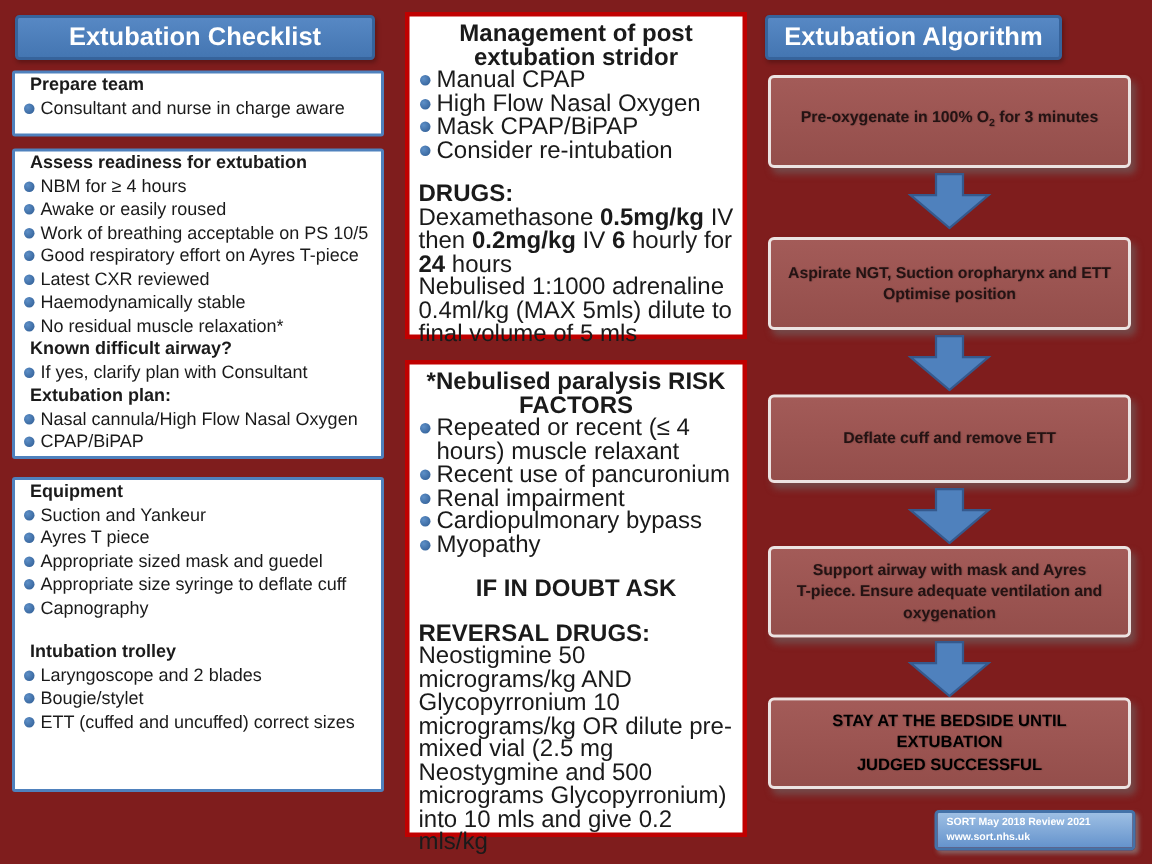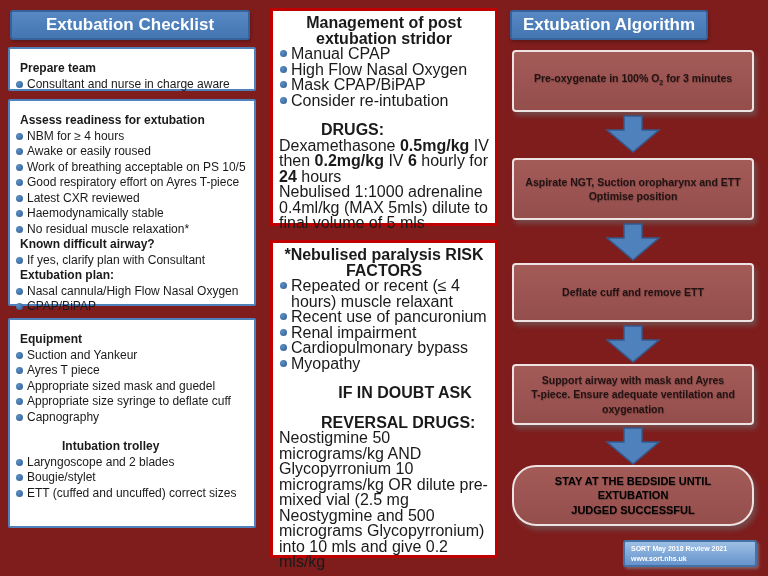--- a/index.html
+++ b/index.html
@@ -8,32 +8,32 @@
 
   
   .hdr{position:absolute;display:flex;align-items:center;justify-content:center;
        background:linear-gradient(180deg,#5788c4 0%,#4476b2 100%);
        border:2px solid #36639b;border-radius:3px;color:#ffffff;
        font-weight:bold;font-size:17px;box-shadow:1px 2px 3px rgba(0,0,0,.25);
        box-sizing:border-box;}
 
   
   .box-blue{position:absolute;left:8px;width:248px;background:#fff;
-            border:2px solid #4f81bd;border-radius:2px;padding:12px 5px;
+            border:2px solid #4f81bd;border-radius:2px;padding:0 5px;
             box-sizing:border-box;font-size:12px;line-height:15.5px;}
 
   
   .box-red{position:absolute;left:270px;width:228px;background:#fff;
            border:3px solid #c00000;padding:4px 6px;box-sizing:border-box;
            font-size:16px;line-height:15.5px;}
 
   .h{font-weight:bold;padding-left:5px;}
   .title-center{font-weight:bold;text-align:center;}
   .bold{font-weight:bold;}
-  .gap-top{margin-top:14px;margin-left:42px;}
+  .gap-top{margin-top:14px;}
 
   .li{display:flex;align-items:flex-start;}
   .bullet{width:7px;height:7px;border-radius:50%;flex:0 0 7px;
           background:radial-gradient(circle at 35% 35%,#5d8fc7,#2d5a91);
           margin:4px 4px 0 1px;}
   .li-text{flex:1;}
 
   
   .step{position:absolute;left:512px;width:242px;display:flex;align-items:center;
         justify-content:center;text-align:center;
@@ -228,21 +228,21 @@
   </svg>
 
   <div class="step" style="top:364px;height:61px;">Support airway with mask and Ayres
 T-piece. Ensure adequate ventilation and
 oxygenation</div>
 
   <svg class="arrow" style="left:605px;top:427px;" viewBox="0 0 56 38">
     <path d="M19 1 H37 V15 H54 L28 37 L2 15 H19 Z" fill="#4f81bd" stroke="#35598d" stroke-width="1.5"></path>
   </svg>
 
-  <div class="step step-final" style="top:465px;height:61px;border-radius:24px;">STAY AT THE BEDSIDE UNTIL EXTUBATION
+  <div class="step step-final" style="top:465px;height:61px;">STAY AT THE BEDSIDE UNTIL EXTUBATION
 JUDGED SUCCESSFUL</div>
 
   <div class="footer-box">
     <div>SORT May 2018 Review 2021</div>
     <div>www.sort.nhs.uk</div>
   </div>
 
 </div>
 
 </body></html>

